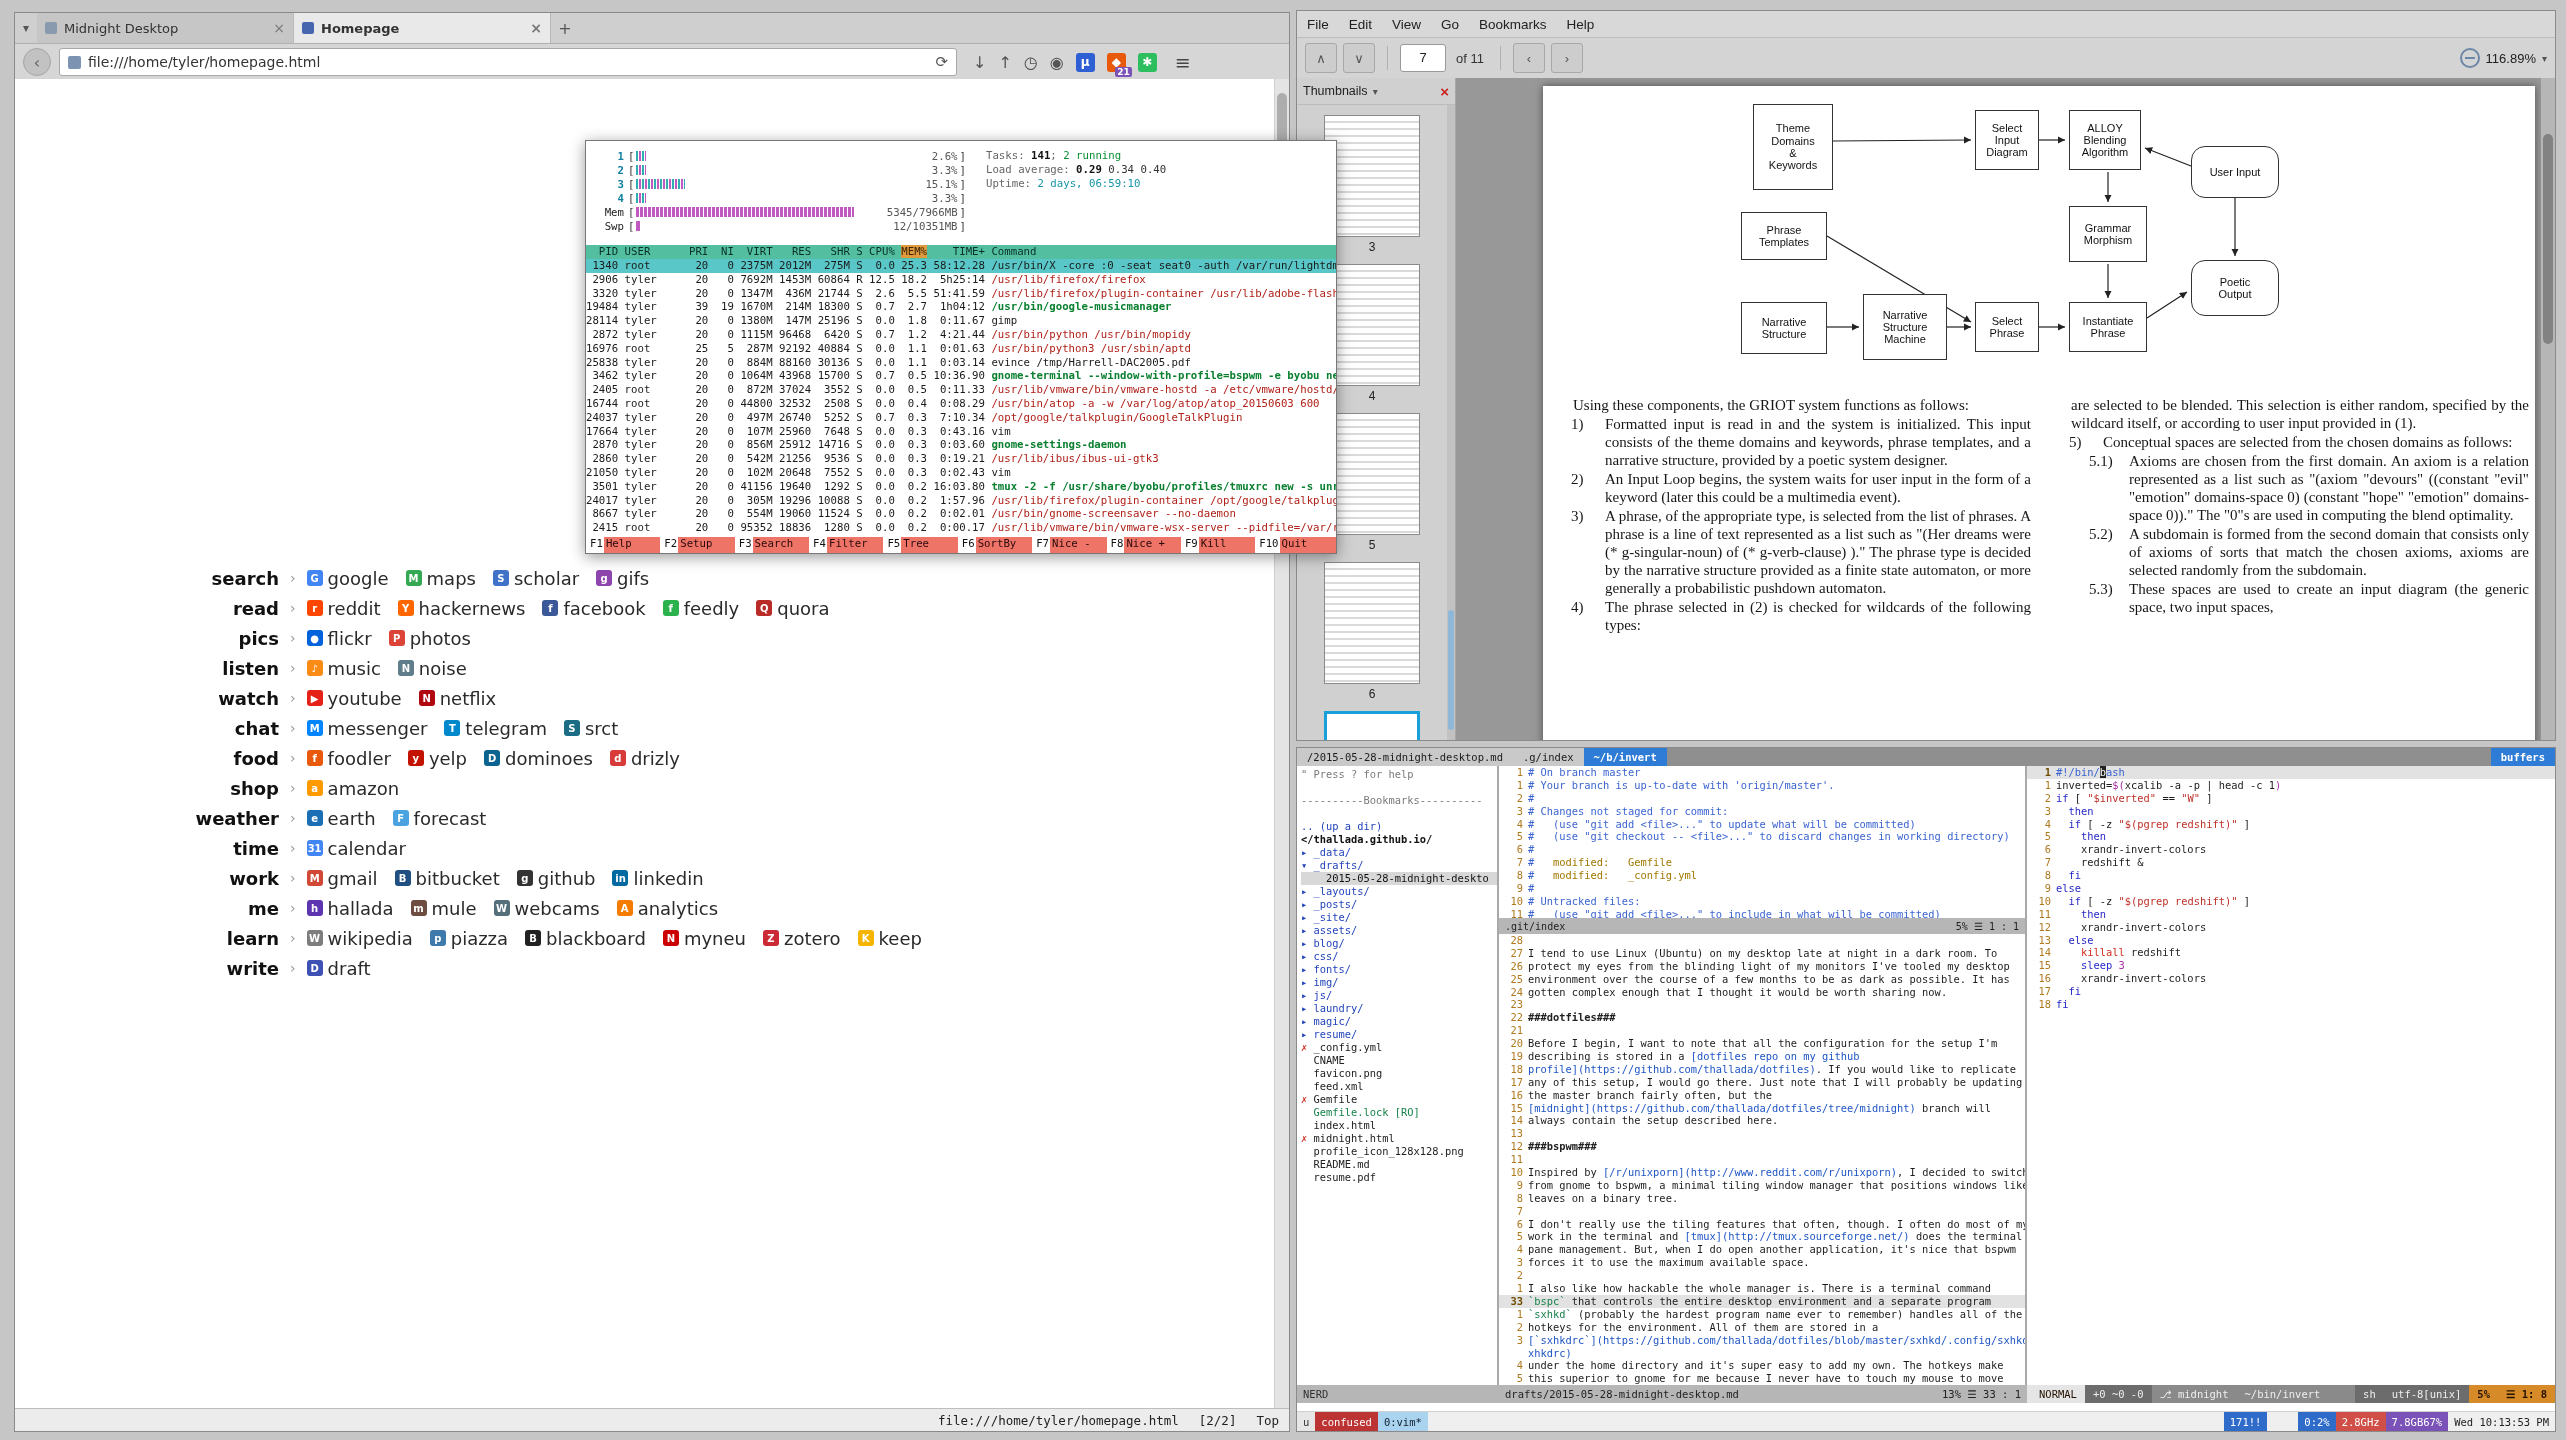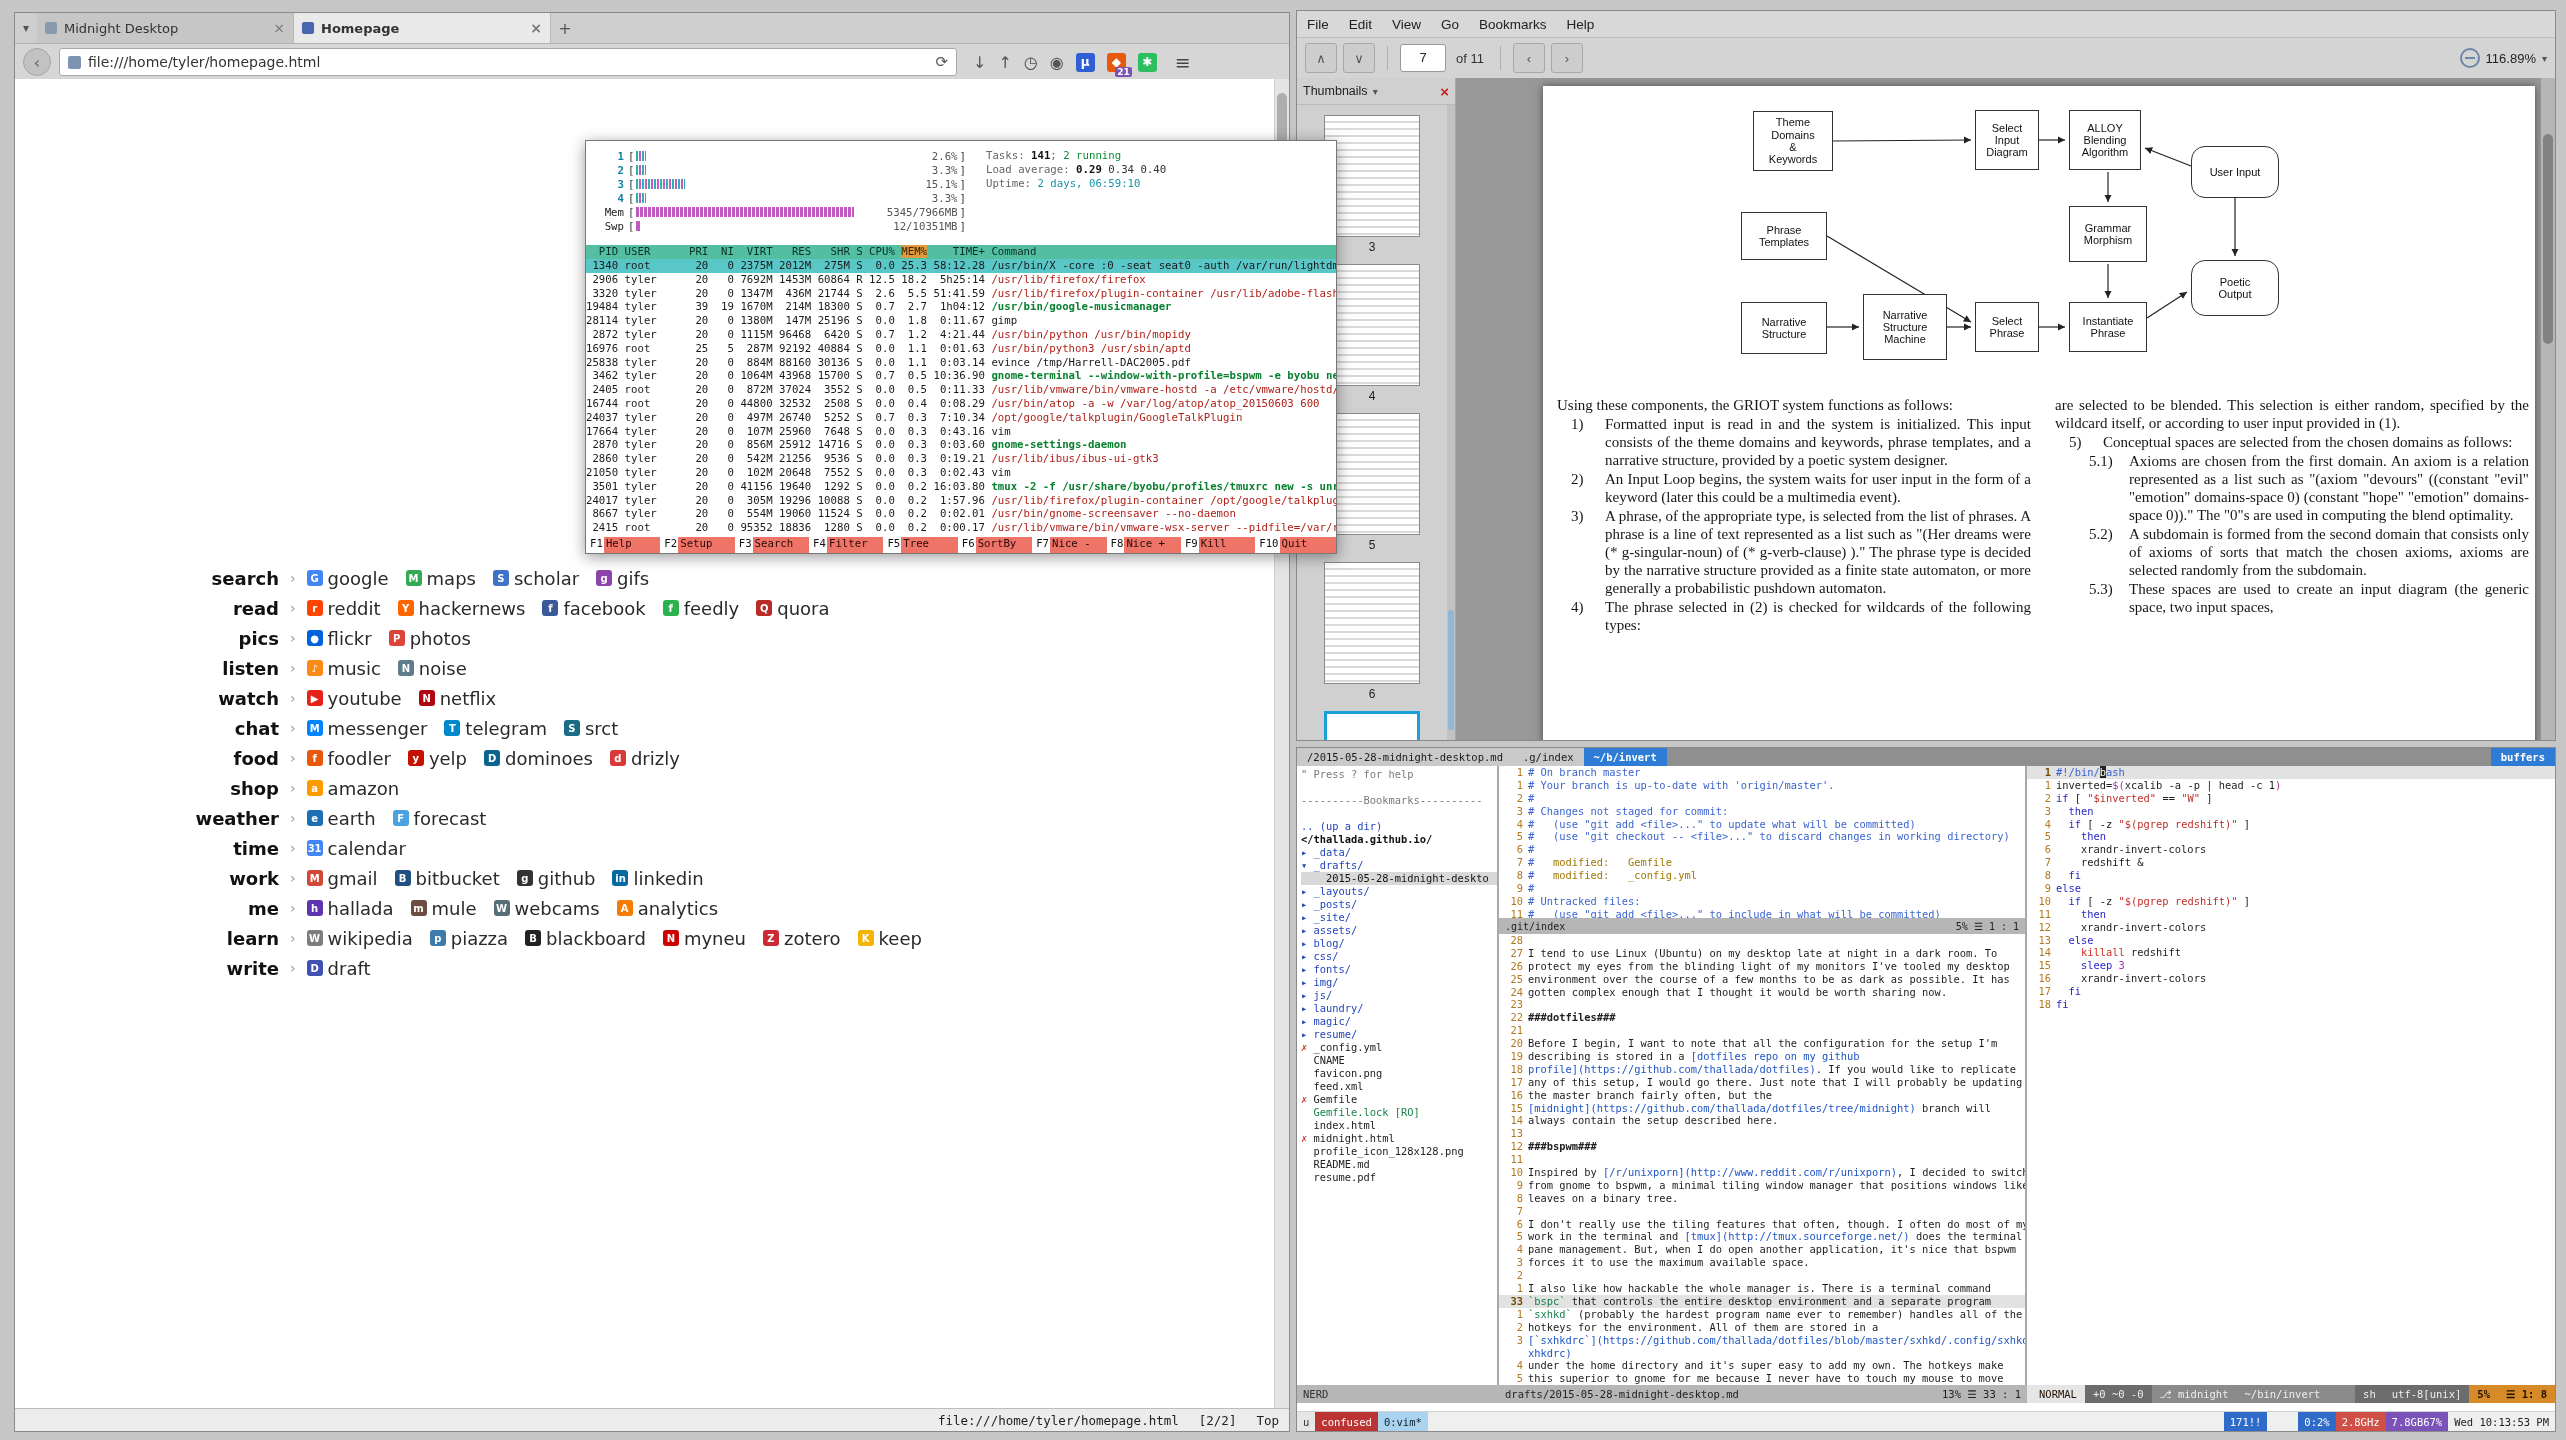--- a/index.html
+++ b/index.html
@@ -121,21 +121,21 @@
          text-align:center;font-size:11px;line-height:1.12;color:#111;white-space:pre-line;box-sizing:border-box;
          font-family:"Liberation Sans",sans-serif;}
   .dnode.round{border-radius:14px;}
   #dArrows{position:absolute;left:0;top:0;}
   #pcaption{text-align:center;font-family:"Liberation Serif",serif;font-weight:bold;font-size:15px;color:#111;
             margin:8px 0 12px;}
   #pcols{display:flex;gap:24px;padding:0 6px 0 14px;}
   .pcol{width:50%;font-family:"Liberation Serif",serif;font-size:15px;line-height:18px;color:#161616;
         text-align:justify;}
   .pp{display:flex;margin-bottom:1px;}
-  .pp.ind0{margin-left:0;font-family:Liberation Serif, serif;}
+  .pp.ind0{margin-left:16px;font-family:Liberation Serif, serif;}
   .pp.ind1{margin-left:14px;}
   .pp.ind2{margin-left:34px;}
   .pnum{flex:none;width:34px;}
   .pp.ind2 .pnum{width:40px;}
   .ptext{flex:1;}
   #pmscroll{position:absolute;right:0;top:0;bottom:0;width:14px;background:#b6b6b6;}
   #pmthumb{position:absolute;left:2px;right:2px;top:56px;height:210px;background:#828282;border-radius:5px;}
 
   
   #termwin{left:1296px;top:747px;width:1260px;height:685px;background:#fff;
@@ -534,21 +534,21 @@
                 <line x1="284" y1="140" x2="428" y2="226" marker-end="url(#ah)"></line>
                 <line x1="284" y1="231" x2="316" y2="231" marker-end="url(#ah)"></line>
                 <line x1="404" y1="231" x2="428" y2="231" marker-end="url(#ah)"></line>
                 <line x1="496" y1="231" x2="522" y2="231" marker-end="url(#ah)"></line>
                 <line x1="565" y1="168" x2="565" y2="202" marker-end="url(#ah)"></line>
                 <line x1="604" y1="222" x2="644" y2="196" marker-end="url(#ah)"></line>
                 <line x1="692" y1="102" x2="692" y2="160" marker-end="url(#ah)"></line>
               </g>
             </svg>
             <div id="dnodes">
-                <div class="dnode" style="left: 210px; top: 8px; width: 80px; height: 60px; margin-top: 7px;">Theme
+                <div class="dnode" style="left: 210px; top: 8px; width: 80px; height: 86px;">Theme
 Domains
 &amp;
 Keywords</div>
                 <div class="dnode" style="left: 432px; top: 14px; width: 64px; height: 60px;">Select
 Input
 Diagram</div>
                 <div class="dnode" style="left: 526px; top: 14px; width: 72px; height: 60px;">ALLOY
 Blending
 Algorithm</div>
                 <div class="dnode round" style="left: 648px; top: 50px; width: 88px; height: 52px;">User Input</div>

